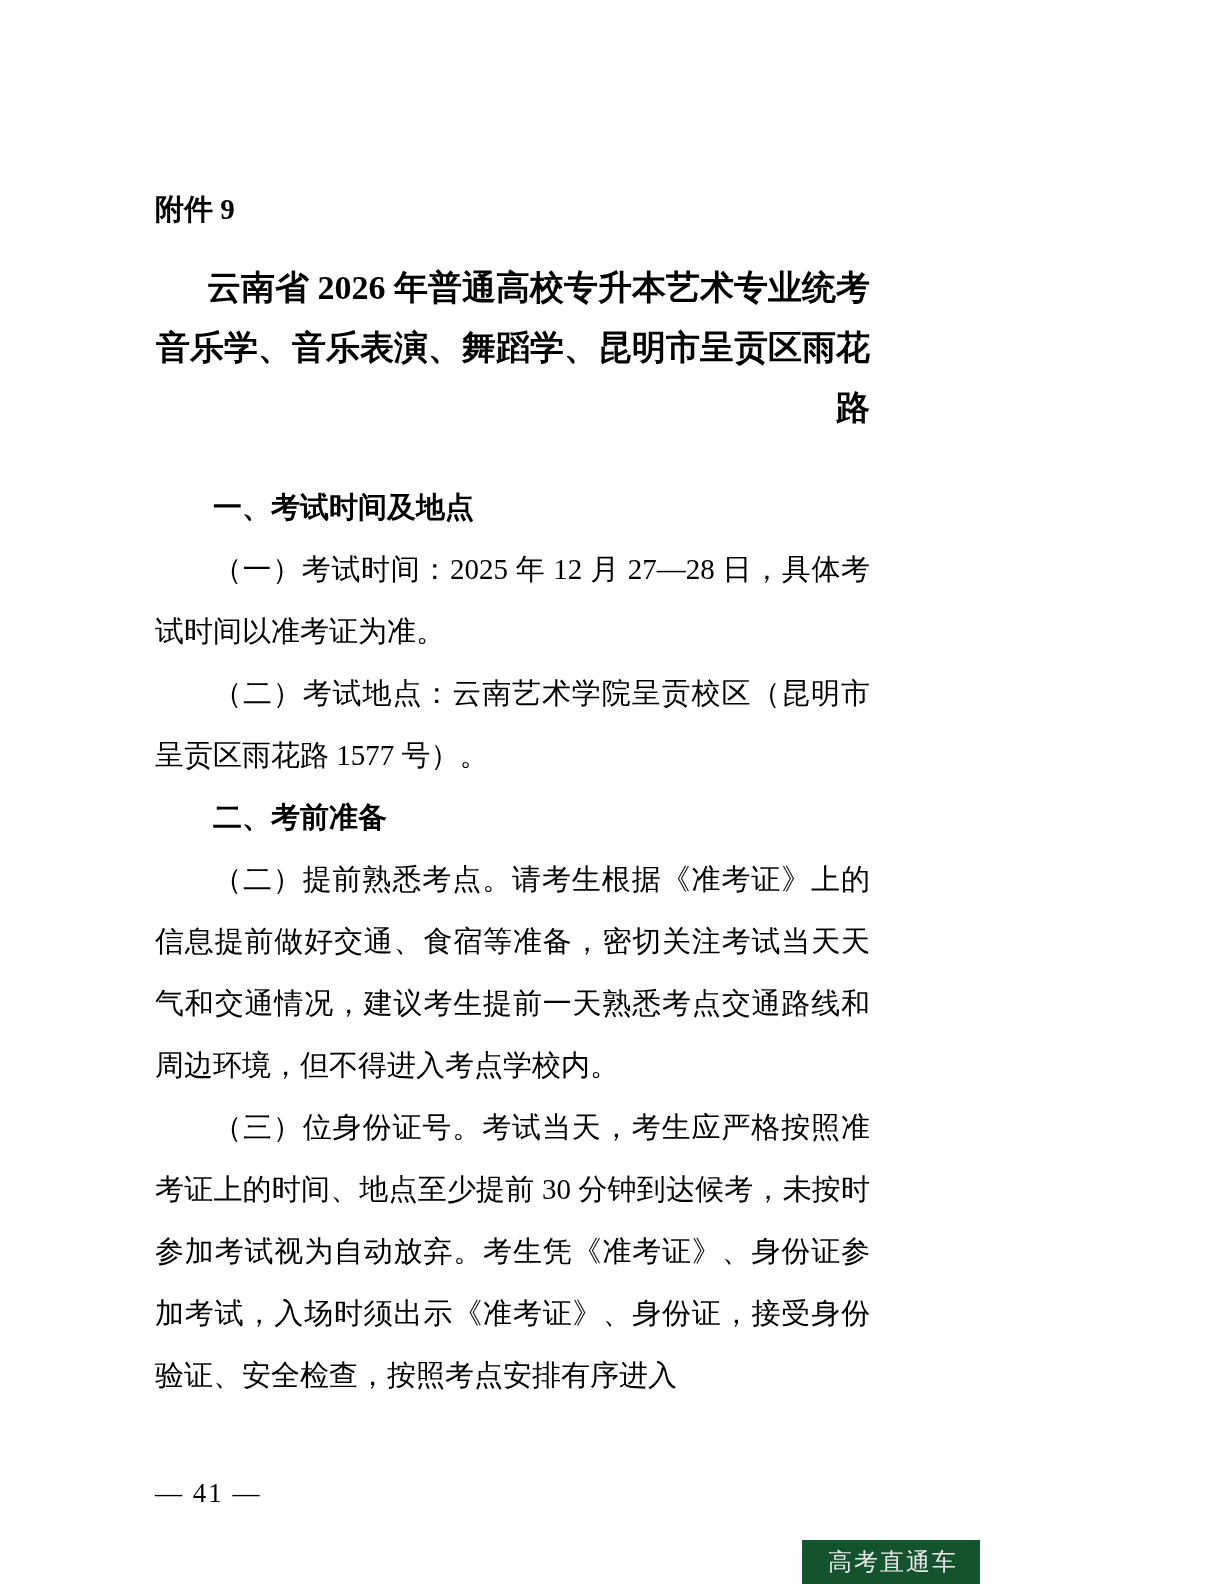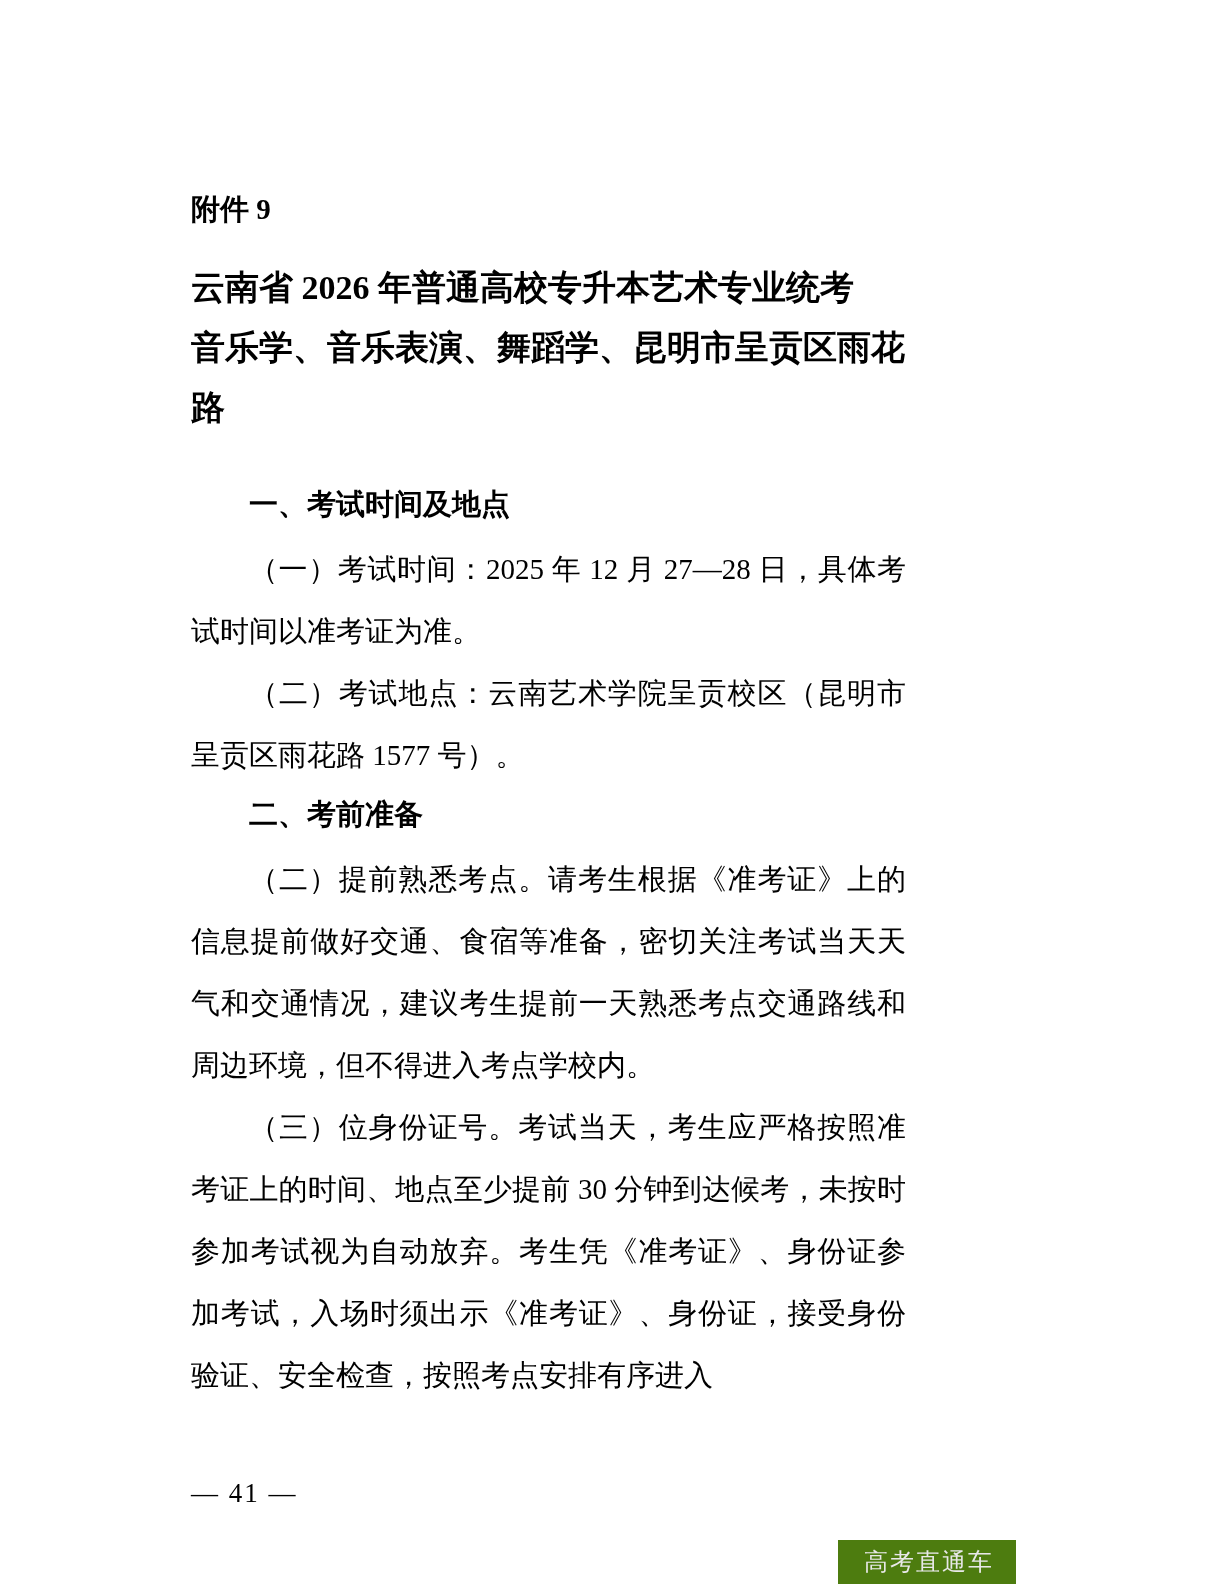--- a/index.html
+++ b/index.html
@@ -10,31 +10,30 @@
   .page {
     position: relative;
     width: 980px;
     height: 1584px;
     box-sizing: border-box;
     background: #ffffff;
     padding: 192px 110px 0 155px;
     font-family: "Liberation Serif", "DejaVu Serif", serif;
     color: #000000;
     overflow: hidden;
-    margin-left: 36px;
   }
   .attachment-label {
     font-size: 29px;
     font-weight: bold;
     line-height: 34px;
   }
   .doc-title {
     font-size: 34px;
     font-weight: bold;
-    text-align: left;
+    text-align: right;
     line-height: 60px;
     margin: 0;
   }
   .doc-title.first {
     margin-top: 32px;
   }
   .doc-body {
     margin-top: 38px;
     font-size: 29px;
     line-height: 62px;
@@ -43,37 +42,36 @@
   .doc-body p,
   .doc-body h2 {
     margin: 0;
     padding: 0;
     text-indent: 2em;
     font-size: 29px;
     line-height: 62px;
   }
   .doc-body h2 {
     font-weight: bold;
-    font-family: Liberation Mono, monospace;
   }
   .para-lead {
     font-weight: normal;
   }
   .page-number {
     position: absolute;
     left: 155px;
     top: 1478px;
     font-size: 27px;
     letter-spacing: 2px;
   }
   .watermark-badge {
     position: absolute;
     right: 0;
     bottom: 0;
-    background: #4d7c0f;
+    background: #14532d;
     color: #e8e8e8;
     font-family: "Liberation Sans", "DejaVu Sans", sans-serif;
     font-size: 24px;
     line-height: 24px;
     padding: 10px 22px 10px 26px;
     letter-spacing: 2px;
   }
 </style>
 </head>
 <body>

